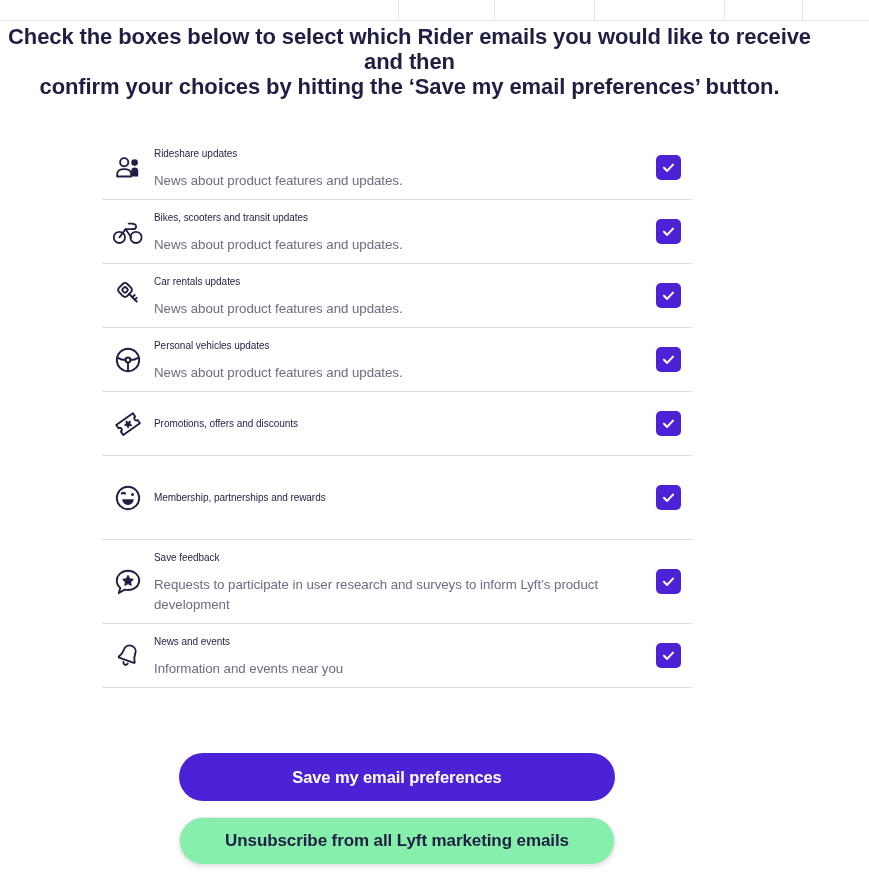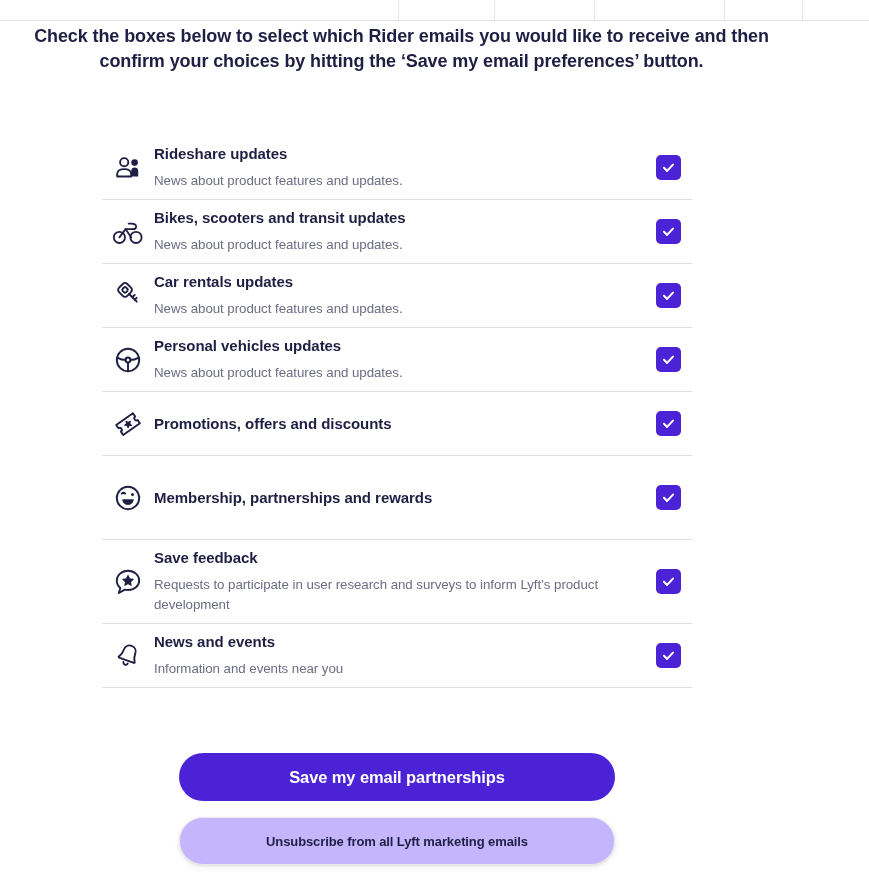--- a/index.html
+++ b/index.html
@@ -32,24 +32,24 @@
     border-right: 1px solid #e6e6e9;
     box-sizing: border-box;
   }
   #topstrip .navcell.first { border-right: 1px solid #e6e6e9; }
   #topstrip .navcell.last { border-right: none; }
 
   
   #intro {
     position: absolute;
     top: 24px;
-    left: 0;
+    left: 8px;
     width: 803px;
     text-align: center;
-    font-size: 18px;
+    font-size: 22px;
     line-height: 25px;
     font-weight: 700;
     color: #1f1f44;
     letter-spacing: -0.1px;
   }
   #intro .line { display: block; }
 
   
   #prefs {
     position: absolute;
@@ -73,23 +73,23 @@
     color: #1f1f44;
   }
   .pref-icon svg { display: block; }
   .pref-text {
     flex: 1 1 auto;
     padding-right: 14px;
     padding-top: 12px;
     padding-bottom: 12px;
   }
   .pref-title {
-    font-size: 15px;
+    font-size: 10px;
     line-height: 20px;
-    font-weight: 700;
+    font-weight: 400;
     color: #1f1f44;
     letter-spacing: -0.05px;
   }
   .pref-desc {
     font-size: 13.3px;
     line-height: 19.7px;
     color: #6c6c84;
     margin-top: 7px;
     letter-spacing: -0.05px;
   }
@@ -136,23 +136,23 @@
     letter-spacing: -0.1px;
     font-family: "Liberation Sans", sans-serif;
   }
   #btn-unsub {
     position: absolute;
     left: 179px;
     top: 817px;
     width: 436px;
     height: 48px;
     border-radius: 24px;
-    background: #c4b5fd;
+    background: #86efac;
     color: #1f1f44;
-    font-size: 13px;
+    font-size: 17px;
     font-weight: 700;
     display: flex;
     align-items: center;
     justify-content: center;
     border: 1px solid #e8e8ec;
     box-shadow: 0 1px 3px rgba(0,0,0,0.10), 0 3px 8px rgba(0,0,0,0.05);
     cursor: pointer;
     letter-spacing: -0.1px;
     box-sizing: border-box;
     font-family: "Liberation Sans", sans-serif;
@@ -348,14 +348,14 @@
       <div class="cbox">
         <svg width="15" height="15" viewBox="0 0 15 15" fill="none" stroke="#ffffff" stroke-width="2.1" stroke-linecap="round" stroke-linejoin="round">
             <path d="M3 7.8l3.1 3.1L12 4.6"></path>
           </svg>
       </div>
     </div>
   </div>
 
 </div>
 
-<button id="btn-save">Save my email partnerships</button>
+<button id="btn-save">Save my email preferences</button>
 <button id="btn-unsub">Unsubscribe from all Lyft marketing emails</button>
 
 </body></html>

